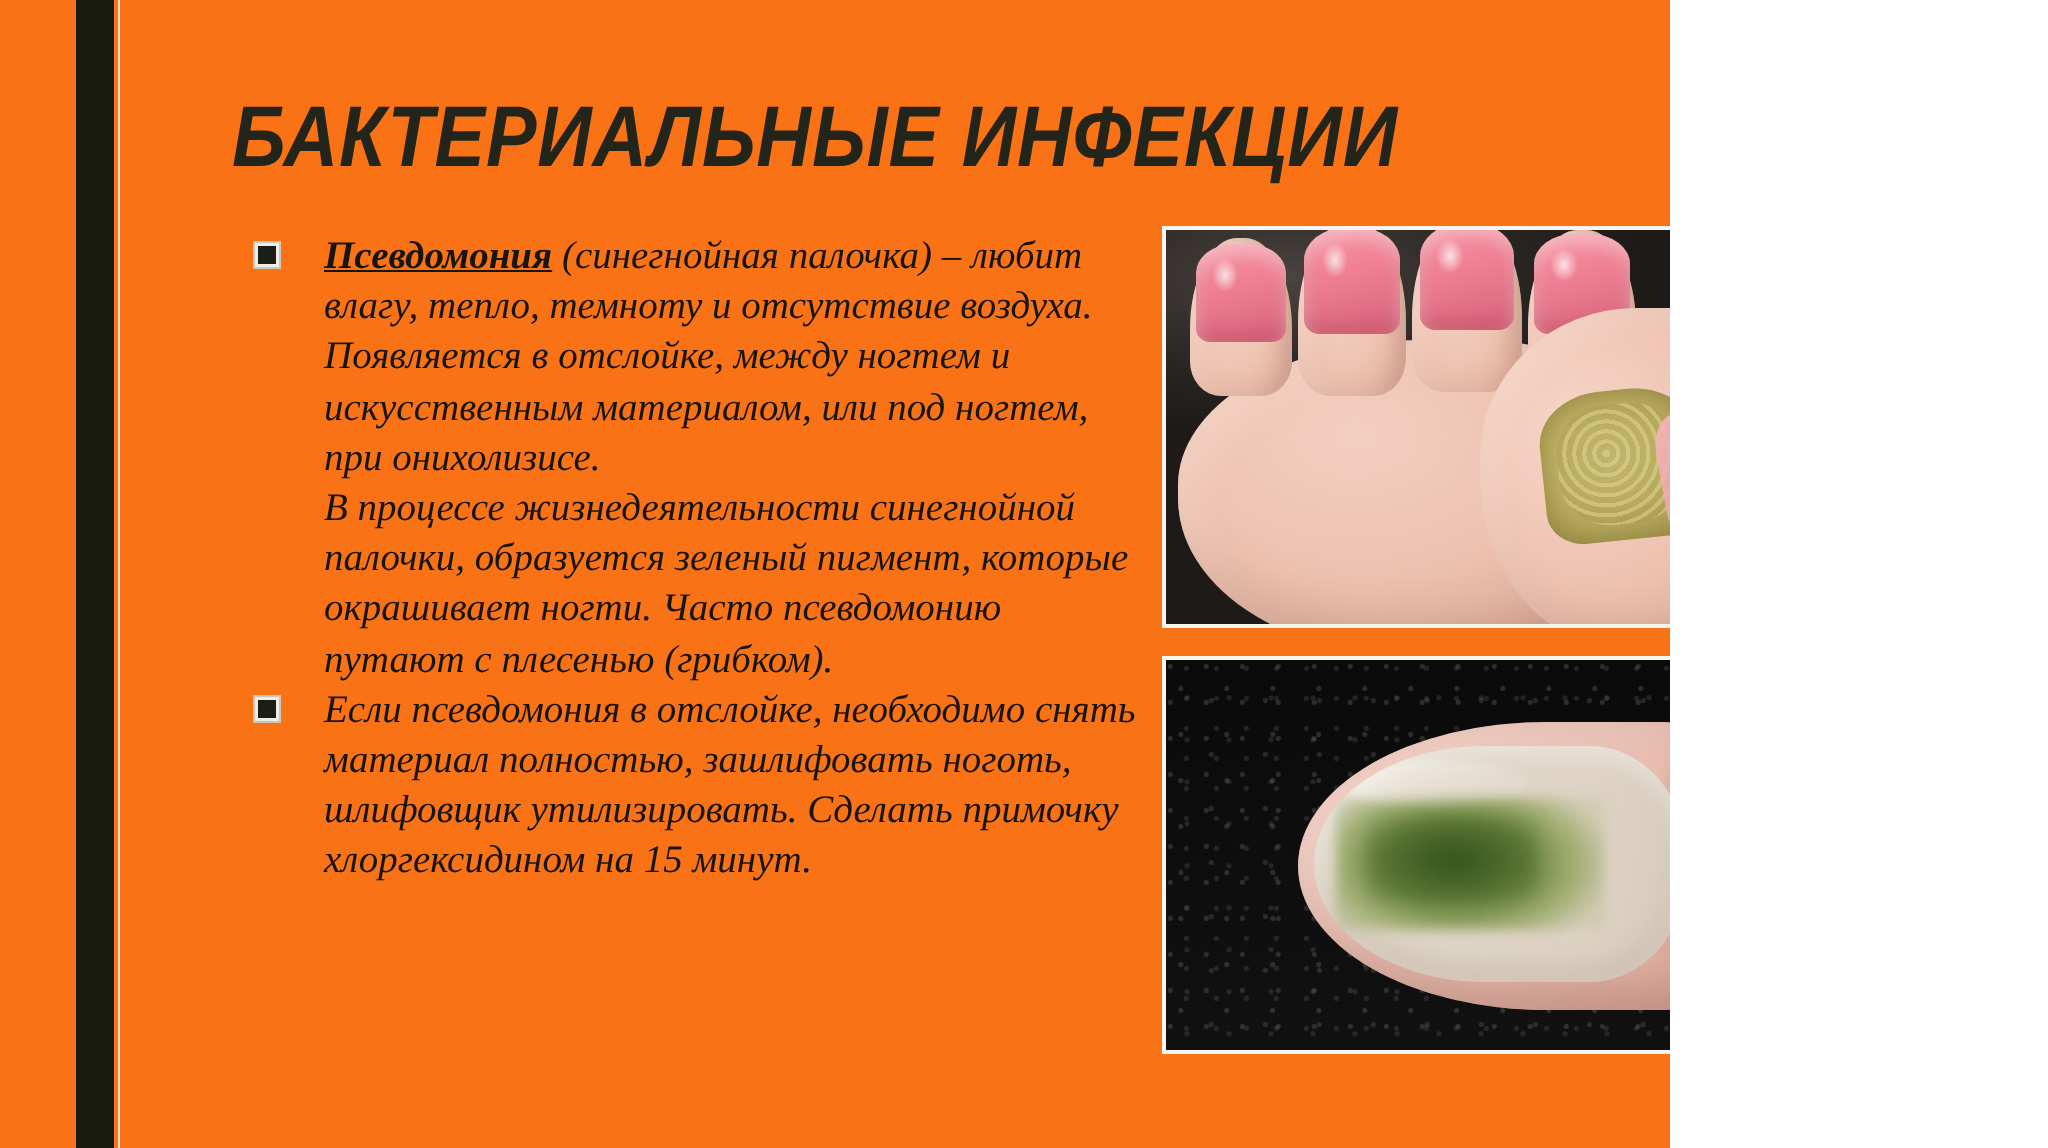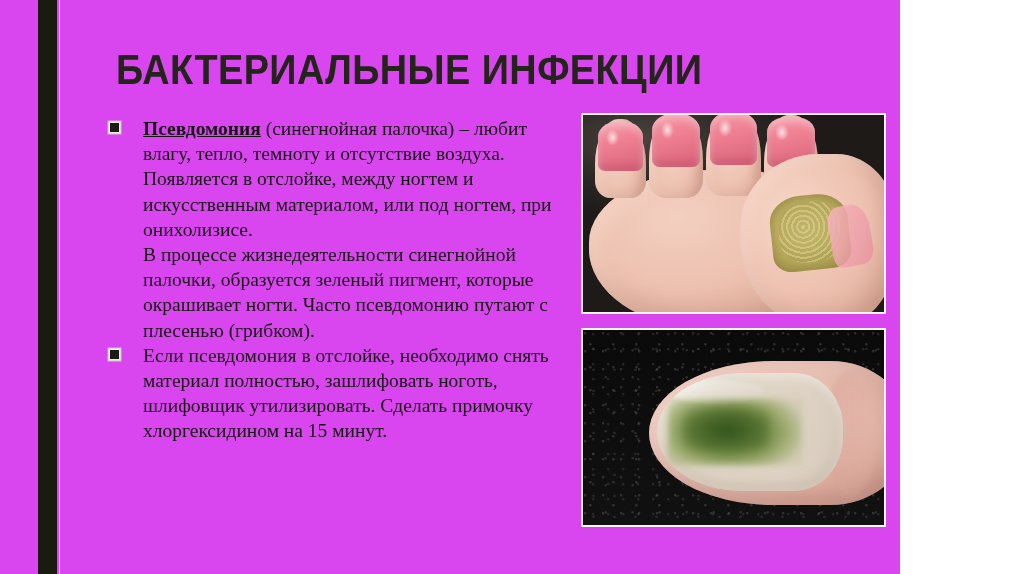--- a/index.html
+++ b/index.html
@@ -3,25 +3,26 @@
 <meta charset="utf-8">
 <title>Слайд</title>
 <style>
   html, body {
     margin: 0;
     padding: 0;
     background: #ffffff;
   }
   #slide {
     position: relative;
-    width: 900px;
+    width: 835px;
     height: 574px;
     overflow: hidden;
-    background: #d946ef;
+    background: #f97316;
     font-family: "Liberation Serif", "DejaVu Serif", serif;
+    font-style: italic;
   }
 
   
   .left-bar {
     position: absolute;
     left: 38px;
     top: 0;
     width: 19px;
     height: 574px;
     background: #1a1b10;
@@ -48,21 +49,21 @@
     line-height: 1.05;
     color: #23241a;
     transform: scaleX(0.88);
     transform-origin: left center;
     white-space: nowrap;
   }
 
   
   .body-col {
     position: absolute;
-    left: 105px;
+    left: 124px;
     top: 116px;
     width: 448px;
   }
   .bullet-block {
     position: relative;
     padding-left: 38px;
     color: #161512;
     font-size: 19.5px;
     line-height: 25.2px;
   }

